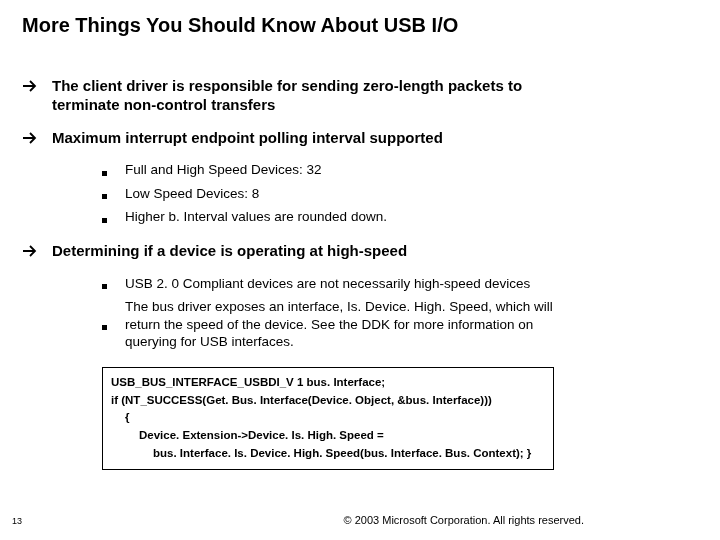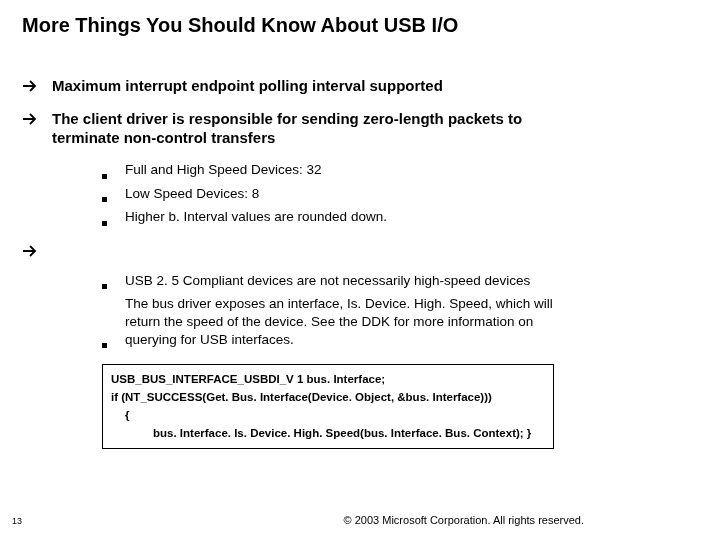--- a/index.html
+++ b/index.html
@@ -38,21 +38,21 @@
   .l1-text {
     font-size: 15px;
     font-weight: bold;
     line-height: 1.25;
   }
   .sublist {
     margin: 6px 0 16px 80px;
   }
   .bullet-l2 {
     display: flex;
-    align-items: flex-end;
+    align-items: center;
     margin: 0 0 6px 0;
   }
   .square {
     flex: 0 0 auto;
     width: 5px;
     height: 5px;
     background: #000;
     margin-right: 18px;
     margin-top: 6px;
   }
@@ -91,63 +91,65 @@
 <body>
 
 <div class="slide">
 
   <h1 class="title">More Things You Should Know About USB I/O</h1>
 
   <div class="bullet-l1">
     <svg class="arrow" width="16" height="14" viewBox="0 0 16 14">
       <path d="M1 7 H12 M8 2 L13 7 L8 12" stroke="#000" stroke-width="1.8" fill="none"></path>
     </svg>
-    <div class="l1-text">Maximum interrupt endpoint polling interval supported</div>
+    <div class="l1-text">The client driver is responsible for sending zero-length packets to terminate non-control transfers</div>
   </div>
 
   <div class="bullet-l1">
     <svg class="arrow" width="16" height="14" viewBox="0 0 16 14">
       <path d="M1 7 H12 M8 2 L13 7 L8 12" stroke="#000" stroke-width="1.8" fill="none"></path>
     </svg>
-    <div class="l1-text">The client driver is responsible for sending zero-length packets to terminate non-control transfers</div>
+    <div class="l1-text">Maximum interrupt endpoint polling interval supported</div>
   </div>
   <div class="sublist">
     <div class="bullet-l2">
       <div class="square"></div>
       <div class="l2-text">Full and High Speed Devices: 32</div>
     </div>
     <div class="bullet-l2">
       <div class="square"></div>
       <div class="l2-text">Low Speed Devices: 8</div>
     </div>
     <div class="bullet-l2">
       <div class="square"></div>
       <div class="l2-text">Higher b. Interval values are rounded down.</div>
     </div>
   </div>
 
   <div class="bullet-l1">
     <svg class="arrow" width="16" height="14" viewBox="0 0 16 14">
       <path d="M1 7 H12 M8 2 L13 7 L8 12" stroke="#000" stroke-width="1.8" fill="none"></path>
     </svg>
+    <div class="l1-text">Determining if a device is operating at high-speed</div>
   </div>
   <div class="sublist">
     <div class="bullet-l2">
       <div class="square"></div>
-      <div class="l2-text">USB 2. 5 Compliant devices are not necessarily high-speed devices</div>
+      <div class="l2-text">USB 2. 0 Compliant devices are not necessarily high-speed devices</div>
     </div>
     <div class="bullet-l2">
       <div class="square"></div>
       <div class="l2-text">The bus driver exposes an interface, Is. Device. High. Speed, which will return the speed of the device.  See the DDK for more information on querying for USB interfaces.</div>
     </div>
   </div>
 
   <div class="codebox">
     <div>USB_BUS_INTERFACE_USBDI_V 1  bus. Interface;</div>
     <div>if (NT_SUCCESS(Get. Bus. Interface(Device. Object, &amp;bus. Interface)))</div>
     <div class="ind1">{</div>
+    <div class="ind2">Device. Extension-&gt;Device. Is. High. Speed =</div>
     <div class="ind3">bus. Interface. Is. Device. High. Speed(bus. Interface. Bus. Context); }</div>
   </div>
 
   <div class="page-num">13</div>
   <div class="copyright">© 2003 Microsoft Corporation. All rights reserved.</div>
 
 </div>
 
 </body></html>

